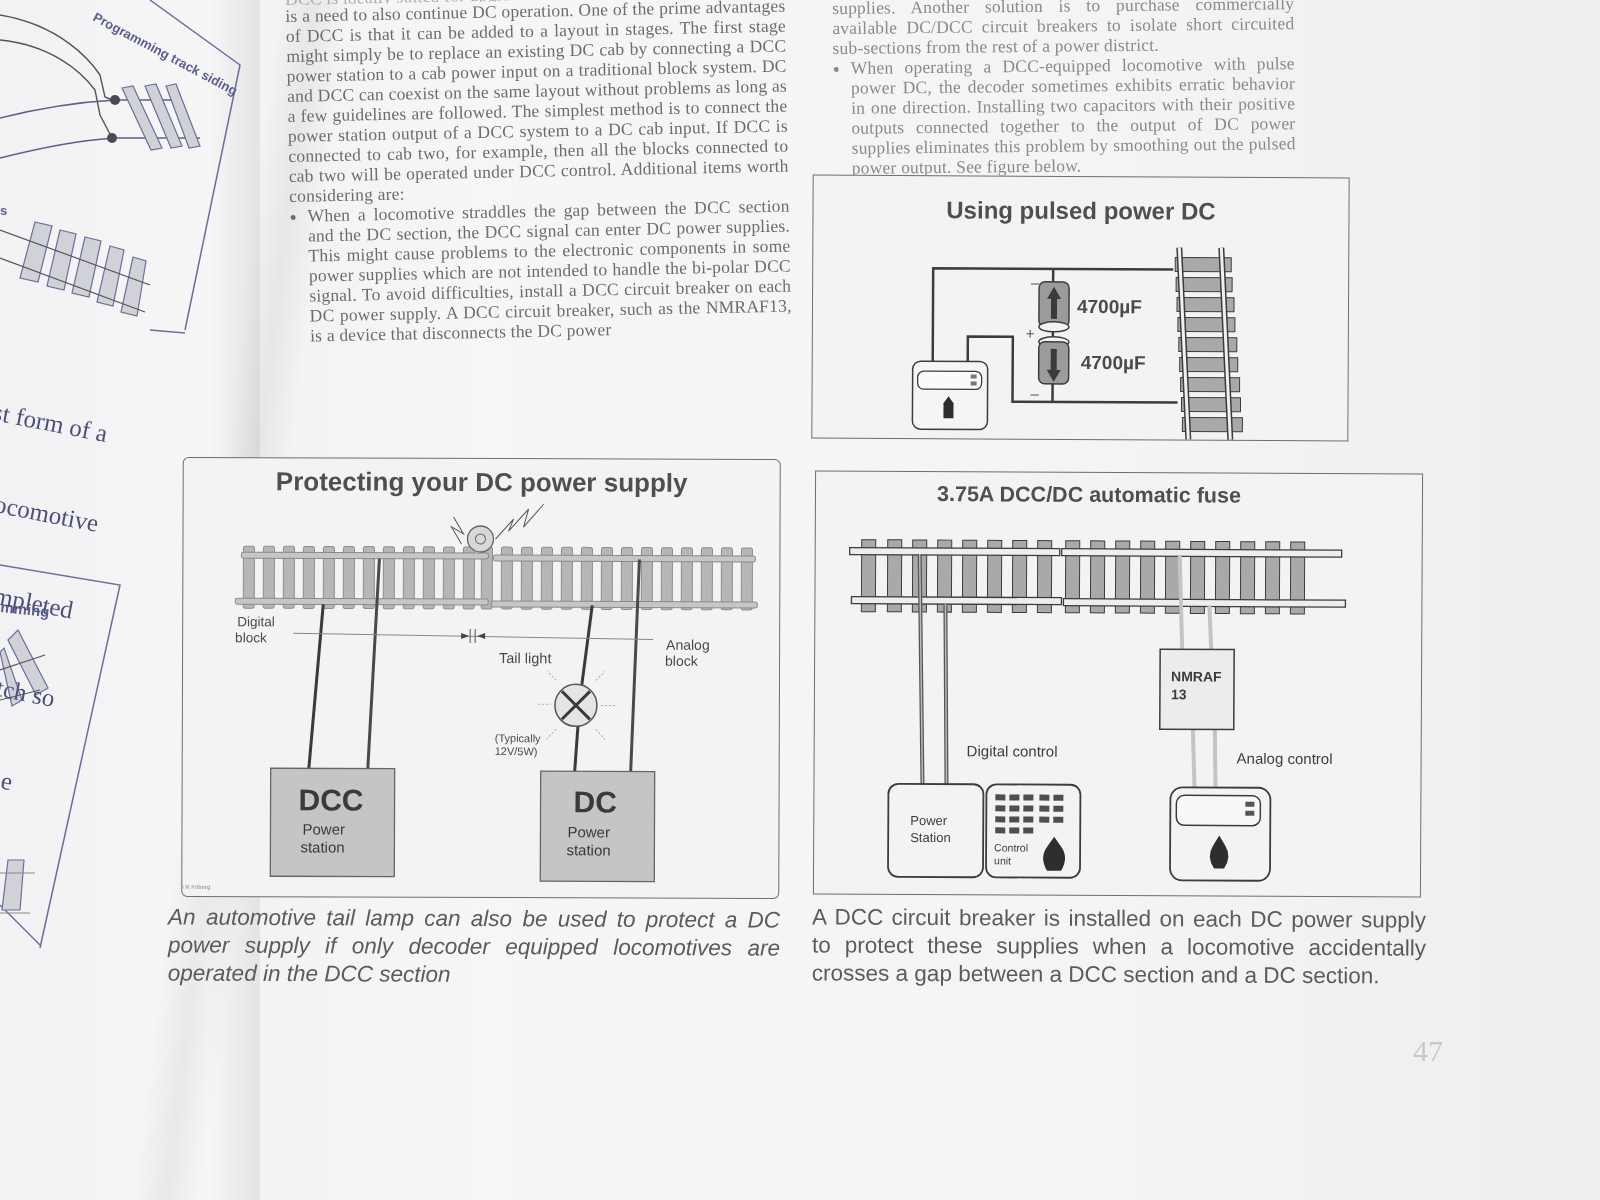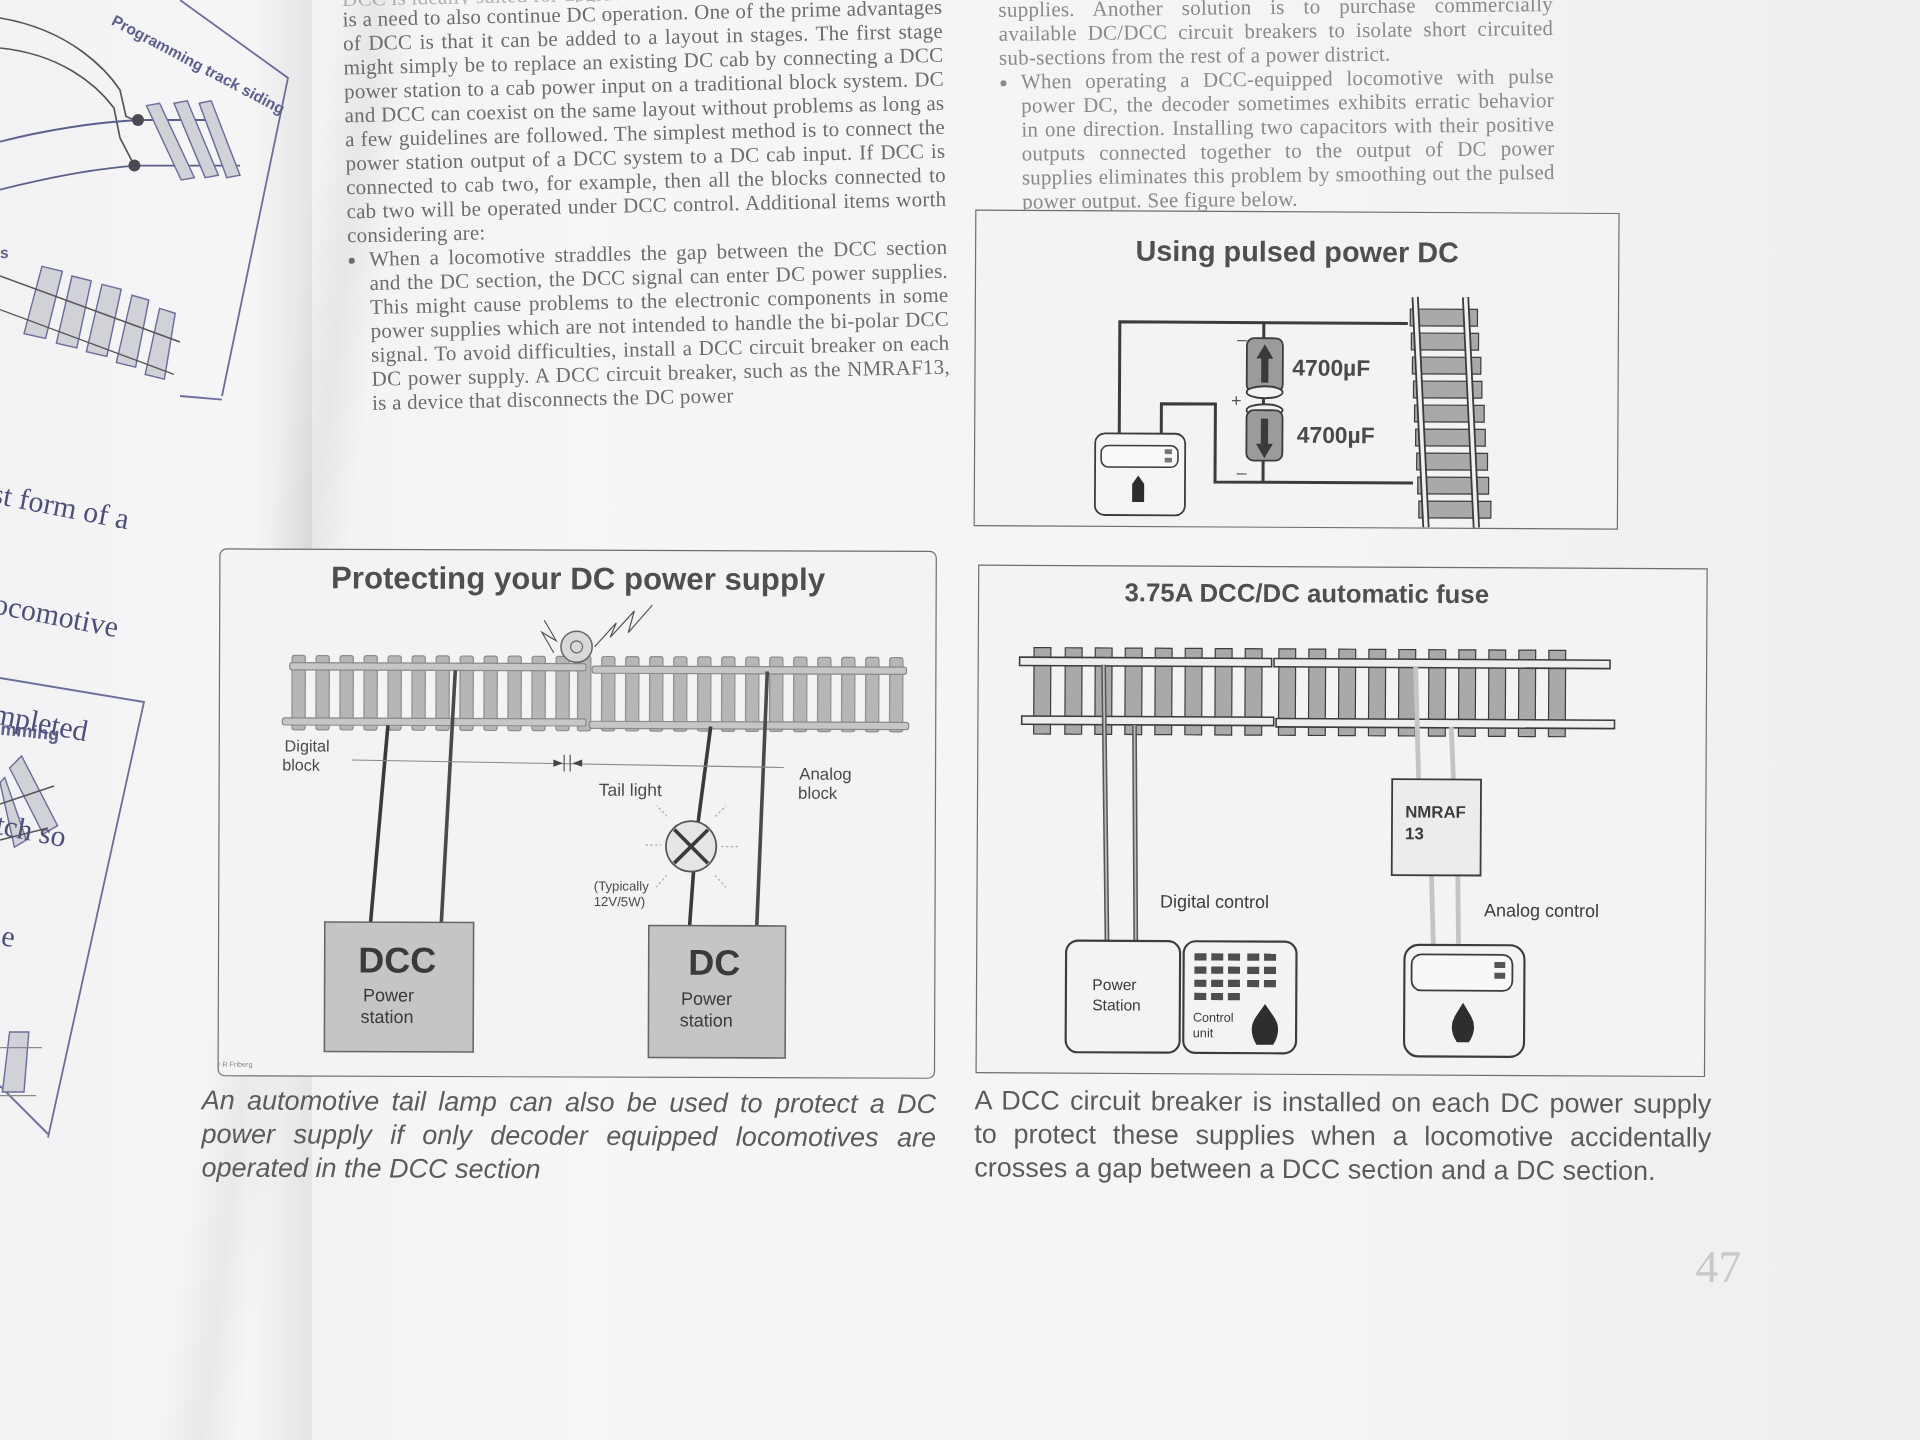--- a/index.html
+++ b/index.html
@@ -39,21 +39,21 @@
   .fig-title {
     position:absolute; left:0; right:0; text-align:center;
     font-family:"Liberation Sans", sans-serif; font-weight:bold; color:#4f4f52;
   }
   .caption {
     position:absolute; font-family:"Liberation Sans", sans-serif; font-size:22.5px; line-height:28px;
     color:#5b5b5e; text-align:justify;
   }
   .page-number {
     position:absolute; left:1413px; top:1034px; font-family:"Liberation Serif", serif;
-    font-size:38px; color:#c8c8cc;
+    font-size:30px; color:#c8c8cc;
   }
   svg text { font-family:"Liberation Sans", sans-serif; }
 </style>
 </head>
 <body>
 
 <div class="left-page">
   <svg width="260" height="1000" style="position:absolute;left:0;top:0">
 
     <path d="M150,0 L240,65 L185,330" fill="none" stroke="#6b6e9a" stroke-width="1.5"></path>

